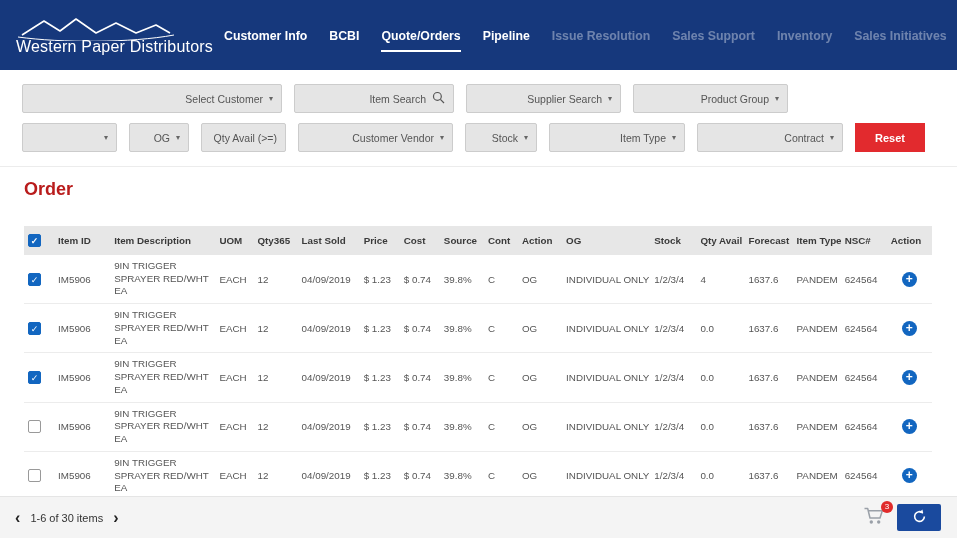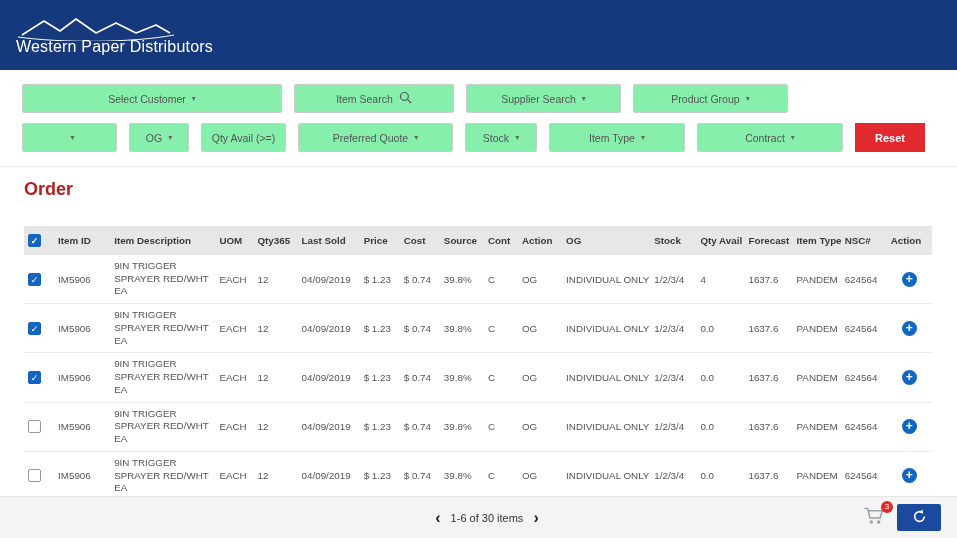--- a/index.html
+++ b/index.html
@@ -29,22 +29,22 @@
     border-bottom: 2.5px solid transparent;
   }
   .nav-item.active { border-bottom-color: #ffffff; }
   .nav-item.muted { color: rgba(255,255,255,0.38); }
 
   
   .filters { padding: 4px 0 14px 22px; border-bottom: 1px solid #ececec; }
   .filter-row { display: flex; gap: 12px; margin-top: 10px; align-items: center; }
   .control {
     height: 29px; border: 1px solid #cccccc; border-radius: 2px;
-    display: flex; align-items: center; justify-content: center;
-    padding: 0 8px; font-size: 10.5px; color: #555; background: #86efac;
+    display: flex; align-items: center; justify-content: flex-end;
+    padding: 0 8px; font-size: 10.5px; color: #555; background: #e5e5e5;
     cursor: pointer; overflow: hidden; white-space: nowrap;
   }
   .control .chev { font-size: 8px; color: #666; margin-left: 6px; flex: 0 0 auto; }
   .control .mag { flex: 0 0 auto; margin-left: 6px; }
   .btn-reset {
     height: 29px; width: 70px; background: #e22a2e; color: #fff;
     font-weight: 700; font-size: 11px; border: none; border-radius: 0;
     cursor: pointer; font-family: "Liberation Sans", sans-serif;
   }
 
@@ -78,21 +78,21 @@
     line-height: 14px; text-align: center; cursor: pointer;
   }
   .action-cell { text-align: center; }
 
   
   .footer {
     position: absolute; left: 0; right: 0; bottom: 0; height: 42px;
     background: #f4f4f4; border-top: 1px solid #e5e5e5;
   }
   .pagination {
-    position: absolute; left: 17px; right: 0; top: 12px; text-align: center;
+    position: absolute; left: 8px; right: 0; top: 12px; text-align: left;
     font-size: 11px; color: #333;
   }
   .page-arrow { font-size: 16px; font-weight: 700; color: #222; cursor: pointer; padding: 0 7px; vertical-align: -1px; }
   .cart-wrap { position: absolute; right: 72px; top: 9px; cursor: pointer; }
   .cart-badge {
     position: absolute; top: -5px; right: -8px; min-width: 12px; height: 12px;
     background: #e02b2b; color: #fff; border-radius: 50%;
     font-size: 8px; line-height: 12px; text-align: center; padding: 0 1px;
   }
   .btn-refresh {
@@ -107,20 +107,30 @@
 <div class="header">
   <div class="logo">
     <span>
       <svg width="160" height="26" viewBox="0 0 160 26">
         <path d="M6 20 L28 6 L44 16 L60 4 L80 18 L100 8 L120 18 L140 10 L154 18" stroke="#ffffff" fill="none" stroke-width="1.6" stroke-linejoin="round"></path>
         <path d="M2 22 C 45 28, 115 28, 158 20" stroke="#ffffff" fill="none" stroke-width="1"></path>
       </svg>
     </span>
     <div class="logo-text">Western Paper Distributors</div>
   </div>
+  <div class="nav">
+    <span class="nav-item">Customer Info</span>
+    <span class="nav-item">BCBI</span>
+    <span class="nav-item active">Quote/Orders</span>
+    <span class="nav-item">Pipeline</span>
+    <span class="nav-item muted">Issue Resolution</span>
+    <span class="nav-item muted">Sales Support</span>
+    <span class="nav-item muted">Inventory</span>
+    <span class="nav-item muted">Sales Initiatives</span>
+  </div>
 </div>
 
 <div class="filters">
   <div class="filter-row">
     <div class="control" style="width:260px">
       <span>Select Customer</span>
       <span class="chev">▾</span>
     </div>
     <div class="control" style="width:160px">
       <span>Item Search</span>
@@ -146,21 +156,21 @@
       <span class="chev">▾</span>
     </div>
     <div class="control" style="width:60px">
       <span>OG</span>
       <span class="chev">▾</span>
     </div>
     <div class="control" style="width:85px">
       <span>Qty Avail (&gt;=)</span>
     </div>
     <div class="control" style="width:155px">
-      <span>Preferred Quote</span>
+      <span>Customer Vendor</span>
       <span class="chev">▾</span>
     </div>
     <div class="control" style="width:72px">
       <span>Stock</span>
       <span class="chev">▾</span>
     </div>
     <div class="control" style="width:136px">
       <span>Item Type</span>
       <span class="chev">▾</span>
     </div>

